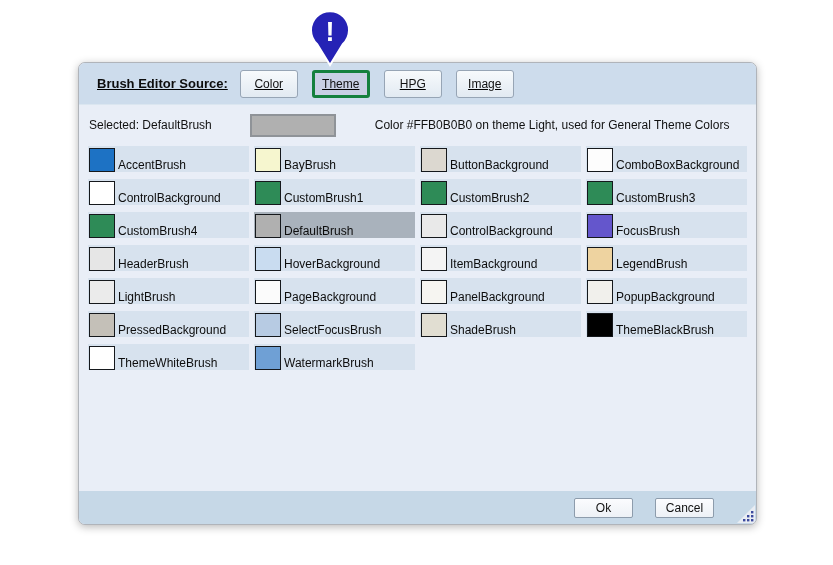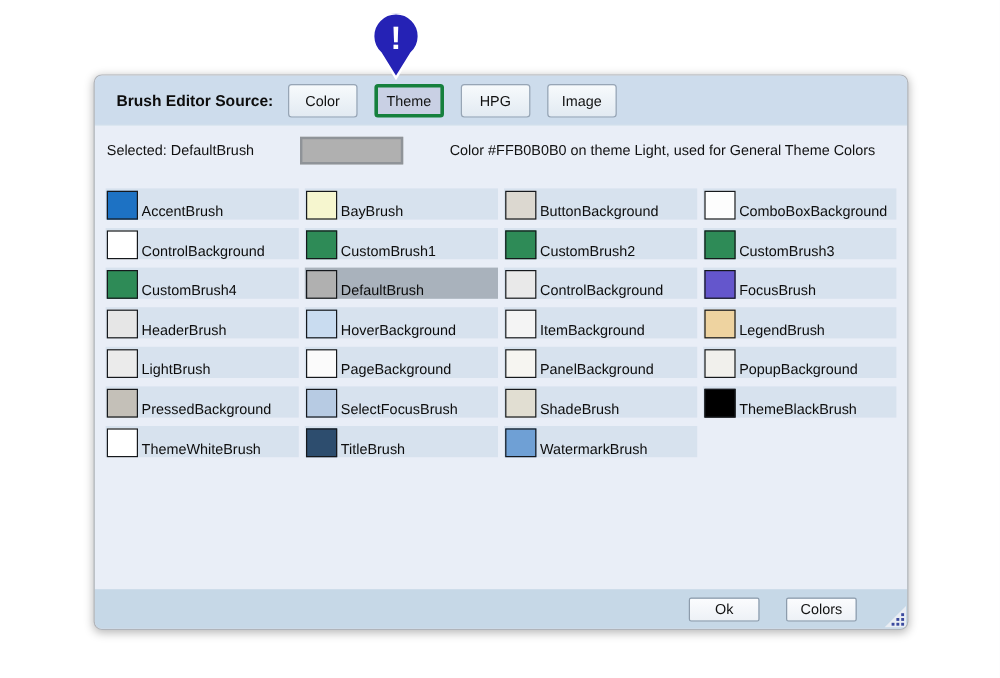--- a/index.html
+++ b/index.html
@@ -3,30 +3,30 @@
 <meta charset="utf-8">
 <style>
   html,body{margin:0;padding:0;background:#ffffff;font-family:"Liberation Sans",sans-serif;}
   .stage{position:relative;width:833px;height:565px;background:#ffffff;overflow:hidden;}
 
   .dialog{position:absolute;left:78px;top:62px;width:677px;height:461px;
     border:1px solid #b0b4ba;border-radius:7px;box-shadow:0 2px 8px rgba(0,0,0,.28);
     display:flex;flex-direction:column;background:#e9eef7;overflow:hidden;}
 
   .hdr{height:41px;flex:0 0 41px;background:#cddcec;display:flex;align-items:center;
-    padding-left:18px;border-bottom:1px solid #dbe6f0;}
+    padding-left:18px;border-bottom:1px solid #dbe6f0;text-decoration:underline;}
   .hdr-title{font-size:13px;font-weight:bold;color:#0d0d0d;margin-right:12px;}
   .tabs{display:flex;gap:14px;align-items:center;}
   .tab-btn{box-sizing:border-box;width:58px;height:28px;font-size:12px;color:#111;
     background:linear-gradient(#f7fafc,#e2eaf2);border:1px solid #97a5b5;border-radius:3px;
     display:flex;align-items:center;justify-content:center;cursor:default;}
   .tab-btn.selected{border:3px solid #15803d;background:#c9d0e4;}
 
   .content{flex:1;padding:5px 9px 0 9px;background:#e9eef7;}
-  .sel-row{display:flex;align-items:center;height:28px;margin:1px 0 18px 1px;font-size:12px;color:#111;gap:32px;}
+  .sel-row{display:flex;align-items:center;height:28px;margin:1px 0 7px 1px;font-size:12px;color:#111;gap:32px;}
   .sel-swatch{width:82px;height:19px;background:#b0b0b0;border:2px solid #8f9398;margin:0 7px 0 6px;}
 
   .grid{display:grid;grid-template-columns:repeat(4,161px);gap:7px 5px;}
   .cell{box-sizing:border-box;height:26px;display:flex;align-items:flex-end;background:#d7e2ee;}
   .cell.selected{background:#a9b2bc;}
   .cell .sw{box-sizing:border-box;width:26px;height:24px;border:1px solid #15181c;margin-left:1px;flex:0 0 26px;}
   .cell .lb{font-size:12px;color:#0d0d0d;margin-left:3px;white-space:nowrap;overflow:hidden;}
 
   .ftr{height:33px;flex:0 0 33px;background:#c6d8e7;display:flex;align-items:center;
     justify-content:flex-end;gap:22px;padding-right:42px;position:relative;}
@@ -161,33 +161,29 @@
   </div>
           <div class="cell">
     <span class="sw" style="background: rgb(0, 0, 0);"></span>
     <span class="lb">ThemeBlackBrush</span>
   </div>
           <div class="cell">
     <span class="sw" style="background: rgb(255, 255, 255);"></span>
     <span class="lb">ThemeWhiteBrush</span>
   </div>
           <div class="cell">
-    <span class="sw" style="background: rgb(45, 77, 110);"></span>
-    <span class="lb">TitleBrush</span>
-  </div>
-          <div class="cell">
     <span class="sw" style="background: rgb(111, 160, 213);"></span>
     <span class="lb">WatermarkBrush</span>
   </div>
         </div>
     </div>
 
     <div class="ftr">
       <button class="btn">Ok</button>
-      <button class="btn">Colors</button>
+      <button class="btn">Cancel</button>
       <svg class="grip" viewBox="0 0 18 18">
         <path d="M18 0 L18 18 L0 18 Z" fill="#e9edf3"></path>
         <g fill="#3b4a9e">
           <rect x="14" y="14" width="2.4" height="2.4"></rect>
           <rect x="10" y="14" width="2.4" height="2.4"></rect>
           <rect x="6" y="14" width="2.4" height="2.4"></rect>
           <rect x="14" y="10" width="2.4" height="2.4"></rect>
           <rect x="10" y="10" width="2.4" height="2.4"></rect>
           <rect x="14" y="6" width="2.4" height="2.4"></rect>
         </g>

